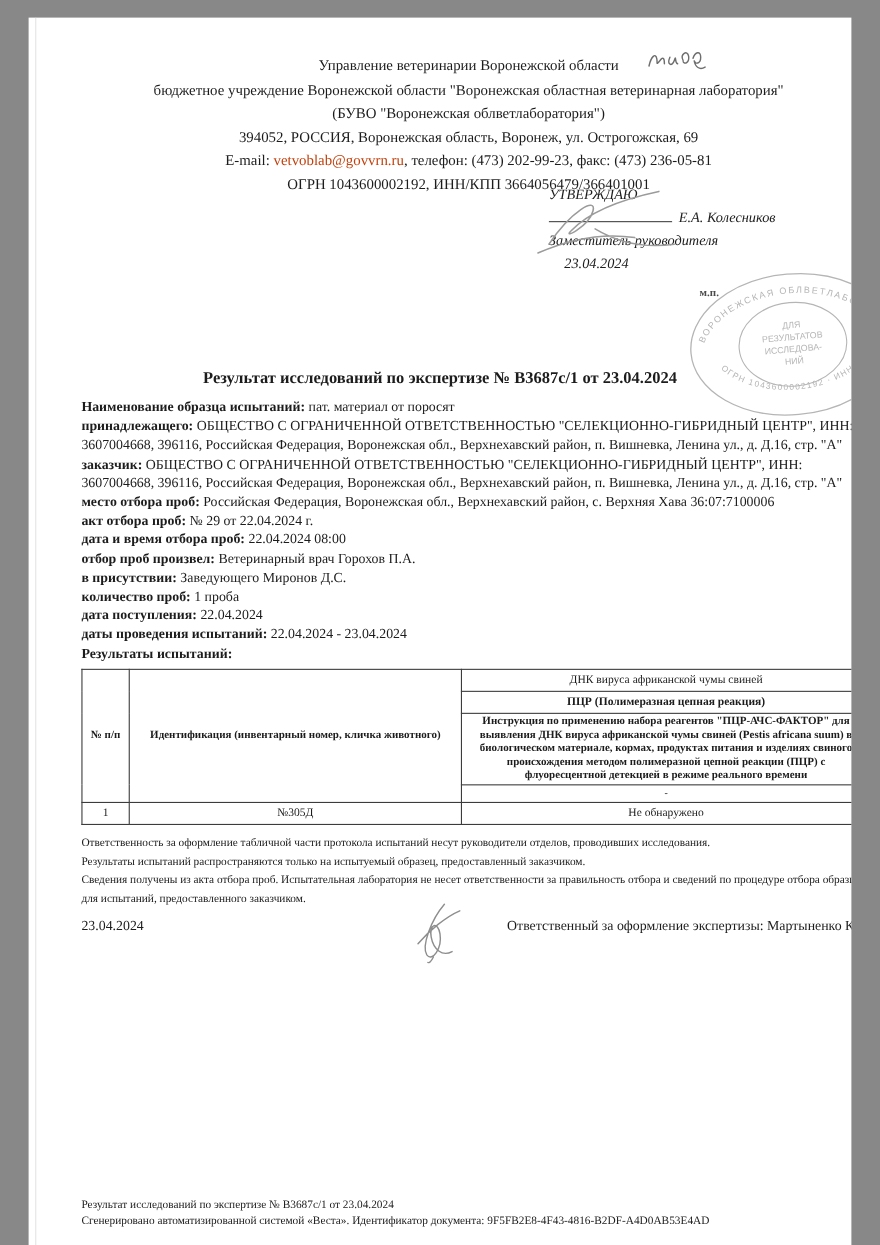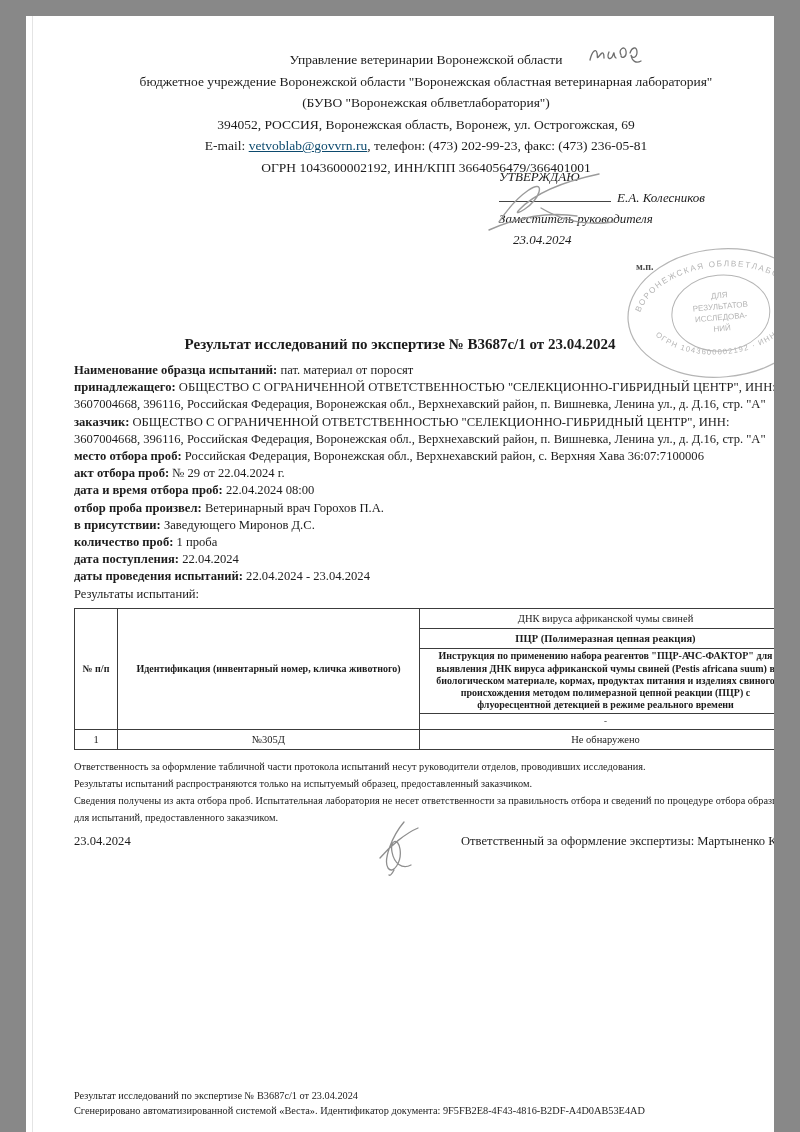--- a/index.html
+++ b/index.html
@@ -5,37 +5,37 @@
   html,body{margin:0;padding:0;background:#888;}
   .page{
     position:relative;width:748px;height:1132px;margin:16px auto;
     background:#ffffff;overflow:hidden;
     font-family:"Liberation Serif", serif;color:#1c1c1c;
   }
   .scan-edge{position:absolute;left:6px;top:0;width:1px;height:100%;background:#e4e4e4;}
   
   .header{position:absolute;top:33px;left:40px;width:720px;text-align:center;
     font-size:13.5px;line-height:21.5px;}
-  .email-link{color:#0c4a6e;text-decoration:underline;cursor:pointer;}
+  .email-link{color:#c2410c;cursor:pointer;}
   .hand-note{position:absolute;left:560px;top:24px;}
   
   .approval{position:absolute;left:473px;top:150px;width:280px;font-size:13px;line-height:21px;font-style:italic;}
   .sig-line{display:inline-block;width:112px;border-bottom:1px solid #444;height:14px;margin-right:6px;}
   .approval-date{margin-left:14px;}
   .approval-sig{position:absolute;left:455px;top:148px;pointer-events:none;}
   
   .stamp{position:absolute;left:596px;top:230px;width:198px;height:138px;opacity:.8;transform:rotate(-5deg);}
   .mp-label{position:absolute;left:610px;top:245px;font-size:10px;font-weight:bold;color:#4a4a4a;}
   
   .doc-title{position:absolute;top:320px;left:0;width:100%;text-align:center;
     font-weight:bold;font-size:15px;}
   
   .body{position:absolute;top:346px;left:48px;width:718px;font-size:12.6px;line-height:17.2px;}
   .field b{font-weight:bold;}
-  .results-label{font-weight:normal;}
+  .results-label{font-weight:bold;}
   
   table.results{border-collapse:collapse;width:100%;margin-top:5px;table-layout:fixed;}
   table.results td{border:1px solid #3c3c3c;padding:1px 4px;text-align:center;vertical-align:middle;}
   td.c-num{width:34px;font-weight:bold;font-size:10px;line-height:12px;}
   td.c-id{width:293px;font-weight:bold;font-size:10px;line-height:12px;}
   td.c-group{font-weight:normal;font-size:10.5px;height:17px;}
   td.c-method{font-weight:bold;font-size:10.5px;height:17px;}
   td.c-instr{font-weight:bold;font-size:10px;line-height:12.3px;padding:2px 6px;}
   td.c-dash{font-size:9px;height:13px;line-height:10px;}
   tr.data-row td{font-size:10.5px;height:17px;}
@@ -111,21 +111,21 @@
 
   <div class="doc-title">Результат исследований по экспертизе № В3687с/1 от 23.04.2024</div>
 
   <div class="body">
     <div class="field"><b>Наименование образца испытаний:</b> <span>пат. материал от поросят</span></div>
     <div class="field"><b>принадлежащего:</b> <span>ОБЩЕСТВО С ОГРАНИЧЕННОЙ ОТВЕТСТВЕННОСТЬЮ "СЕЛЕКЦИОННО-ГИБРИДНЫЙ ЦЕНТР", ИНН: 3607004668, 396116, Российская Федерация, Воронежская обл., Верхнехавский район, п. Вишневка, Ленина ул., д. Д.16, стр. "А"</span></div>
     <div class="field"><b>заказчик:</b> <span>ОБЩЕСТВО С ОГРАНИЧЕННОЙ ОТВЕТСТВЕННОСТЬЮ "СЕЛЕКЦИОННО-ГИБРИДНЫЙ ЦЕНТР", ИНН: 3607004668, 396116, Российская Федерация, Воронежская обл., Верхнехавский район, п. Вишневка, Ленина ул., д. Д.16, стр. "А"</span></div>
     <div class="field"><b>место отбора проб:</b> <span>Российская Федерация, Воронежская обл., Верхнехавский район, с. Верхняя Хава 36:07:7100006</span></div>
     <div class="field"><b>акт отбора проб:</b> <span>№ 29 от 22.04.2024 г.</span></div>
     <div class="field"><b>дата и время отбора проб:</b> <span>22.04.2024 08:00</span></div>
-    <div class="field"><b>отбор проба произвел:</b> <span>Ветеринарный врач Горохов П.А.</span></div>
+    <div class="field"><b>отбор проб произвел:</b> <span>Ветеринарный врач Горохов П.А.</span></div>
     <div class="field"><b>в присутствии:</b> <span>Заведующего Миронов Д.С.</span></div>
     <div class="field"><b>количество проб:</b> <span>1 проба</span></div>
     <div class="field"><b>дата поступления:</b> <span>22.04.2024</span></div>
     <div class="field"><b>даты проведения испытаний:</b> <span>22.04.2024 - 23.04.2024</span></div>
     <div class="results-label">Результаты испытаний:</div>
 
     <table class="results">
       <tbody>
         <tr>
           <td class="c-num" rowspan="4">№ п/п</td>

